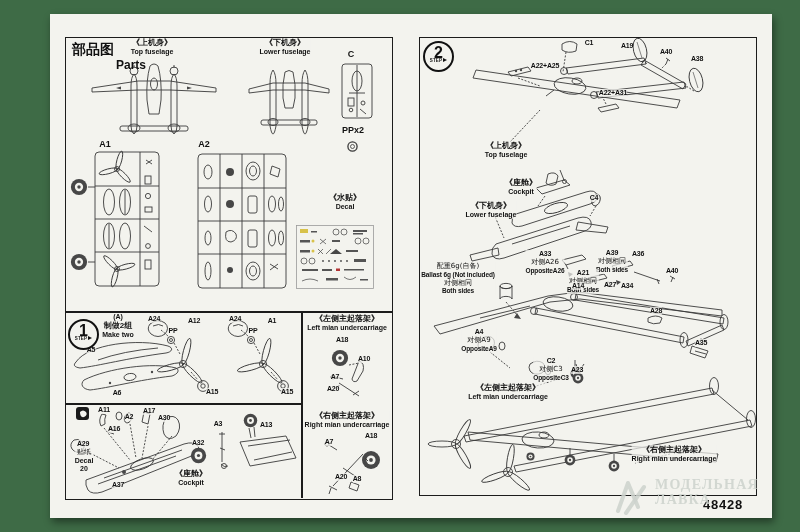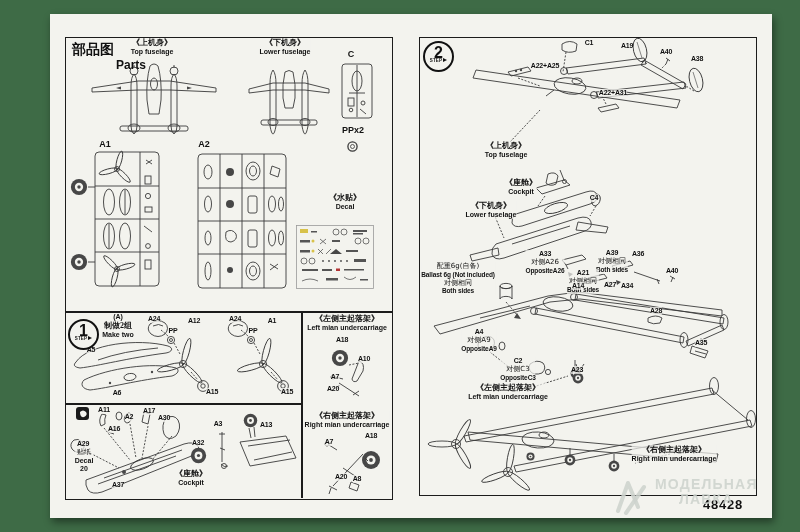--- a/index.html
+++ b/index.html
@@ -17,21 +17,21 @@
 
   .lineart{position:absolute;pointer-events:none;z-index:2;}
   .fill-dark{fill:#474747;stroke:none;}
 
   #labels{position:absolute;inset:0;z-index:5;pointer-events:none;}
   .plabel{position:absolute;transform:translateX(-50%);text-align:center;white-space:nowrap;
           background:rgba(243,243,238,.72);line-height:1;}
   .ll-code{display:block;font-weight:bold;font-size:7px;line-height:1.15;letter-spacing:-.2px;}
   .ll-code2{display:block;font-weight:bold;font-size:9px;line-height:1.1;}
   .ll-cn{display:block;font-size:7px;line-height:1.25;font-family:"DejaVu Sans",sans-serif;}
-  .ll-cnb{display:block;font-size:8px;font-weight:bold;line-height:1.25;font-family:Liberation Serif, serif;}
+  .ll-cnb{display:block;font-size:8px;font-weight:bold;line-height:1.25;font-family:Liberation Sans, sans-serif;}
   .ll-en{display:block;font-weight:bold;font-size:6.5px;line-height:1.2;letter-spacing:-.1px;}
   .ll-enb{display:block;font-weight:bold;font-size:7px;line-height:1.2;}
 
   .lp-title-cn{position:absolute;left:72px;top:41px;font-family:"DejaVu Sans",sans-serif;
                font-weight:bold;font-size:14px;z-index:5;}
   .lp-title-en{position:absolute;left:72px;top:58px;font-weight:bold;font-size:12px;z-index:5;margin-left:44px;}
 
   .stepc{position:absolute;width:27px;height:27px;border:2.4px solid #111;border-radius:50%;
          background:#f3f3ee;text-align:center;z-index:6;}
   .stepnum{display:block;font-weight:bold;font-size:16px;line-height:16px;margin-top:2px;}
@@ -41,21 +41,21 @@
        border-top:2.5px solid transparent;border-bottom:2.5px solid transparent;margin-left:1px;}
   #step1{left:68px;top:319px;}
   #step2{left:423px;top:41px;}
 
   #kitnum{position:absolute;left:703px;top:497px;font-weight:bold;font-size:13px;
           letter-spacing:.8px;z-index:6;}
 
   #watermark{position:absolute;left:614px;top:477px;z-index:8;display:flex;gap:5px;
              align-items:flex-start;color:rgba(205,211,205,.88);pointer-events:none;}
   #watermark .wm-text{font-weight:bold;font-size:14px;line-height:15px;letter-spacing:1.2px;
-             font-family:Liberation Sans, sans-serif;text-align:center;}
+             font-family:Liberation Serif, serif;}
 </style>
 </head>
 <body>
 
 <div class="stage">
 
   <svg width="0" height="0" style="position:absolute" aria-hidden="true">
     <defs>
       <symbol id="sym-wheel" viewBox="0 0 20 20">
         <circle cx="10" cy="10" r="9" fill="#474747" stroke="none"></circle>
@@ -661,21 +661,21 @@
         <span class="ll-cn">配重6g(自备)</span>
         <span class="ll-en">Ballast 6g (Not included)</span>
         <span class="ll-cn">对侧相同</span>
         <span class="ll-en">Both sides</span>
       </div>
       <div class="plabel" style="left: 479px; top: 328px;">
         <span class="ll-code">A4</span>
         <span class="ll-cn">对侧A9</span>
         <span class="ll-en">OppositeA9</span>
       </div>
-      <div class="plabel" style="left: 518px; top: 357px;">
+      <div class="plabel" style="left: 551px; top: 357px;">
         <span class="ll-code">C2</span>
         <span class="ll-cn">对侧C3</span>
         <span class="ll-en">OppositeC3</span>
       </div>
       <div class="plabel" style="left: 577px; top: 366px;">
         <span class="ll-code">A23</span>
       </div>
       <div class="plabel" style="left: 508px; top: 383px;">
         <span class="ll-cnb">《左侧主起落架》</span>
         <span class="ll-enb">Left mian undercarriage</span>

